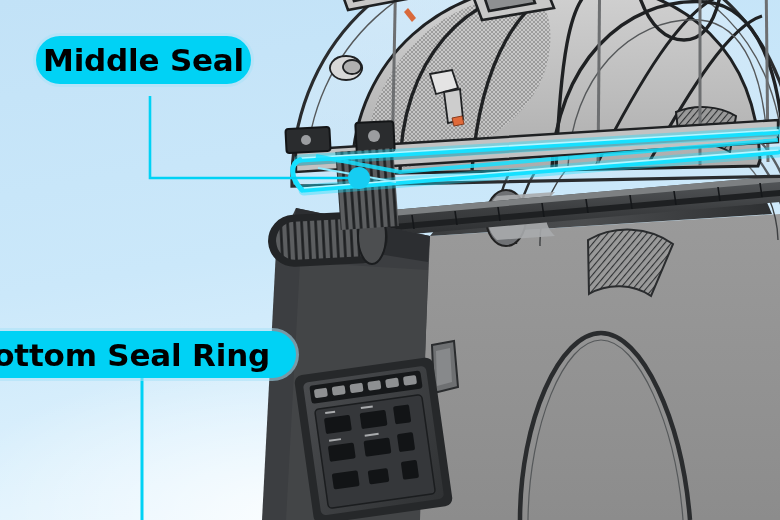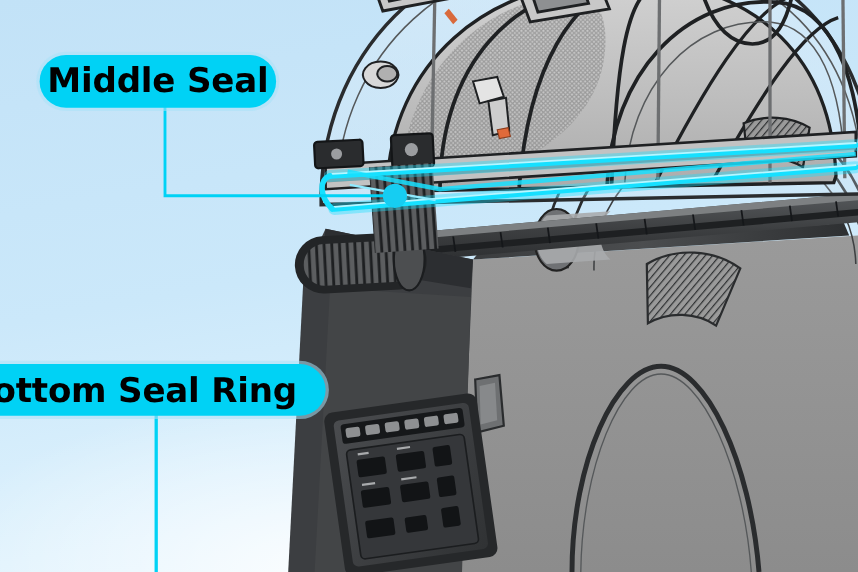--- a/index.html
+++ b/index.html
@@ -15,21 +15,21 @@
       radial-gradient(ellipse 520px 230px at 300px 520px, rgba(255,255,255,.85) 0%, rgba(255,255,255,0) 70%),
       linear-gradient(170deg, #c2e2f7 0%, #cbe8fa 45%, #dff2fd 78%, #eaf7fe 100%);
   }
   .svg-layer{position:absolute;left:0;top:0;width:780px;height:520px;}
   .pill{
     position:absolute;display:flex;align-items:center;justify-content:center;
     background:#00d2f5;border-radius:40px;color:#000;
     font-weight:700;letter-spacing:-.2px;white-space:nowrap;
     box-shadow:0 0 0 3px rgba(170,226,248,.55);
   }
-  #pill-middle{left:36px;top:50px;width:215px;height:48px;font-size:31px;}
+  #pill-middle{left:36px;top:36px;width:215px;height:48px;font-size:31px;}
   #pill-bottom{left:-26px;top:331px;width:322px;height:47px;font-size:31px;
                justify-content:flex-end;padding-right:26px;box-sizing:border-box;}
 </style>
 </head>
 <body>
 
 <div id="stage">
 
   <svg class="svg-layer" viewBox="0 0 780 520" preserveAspectRatio="none">
     <defs>

